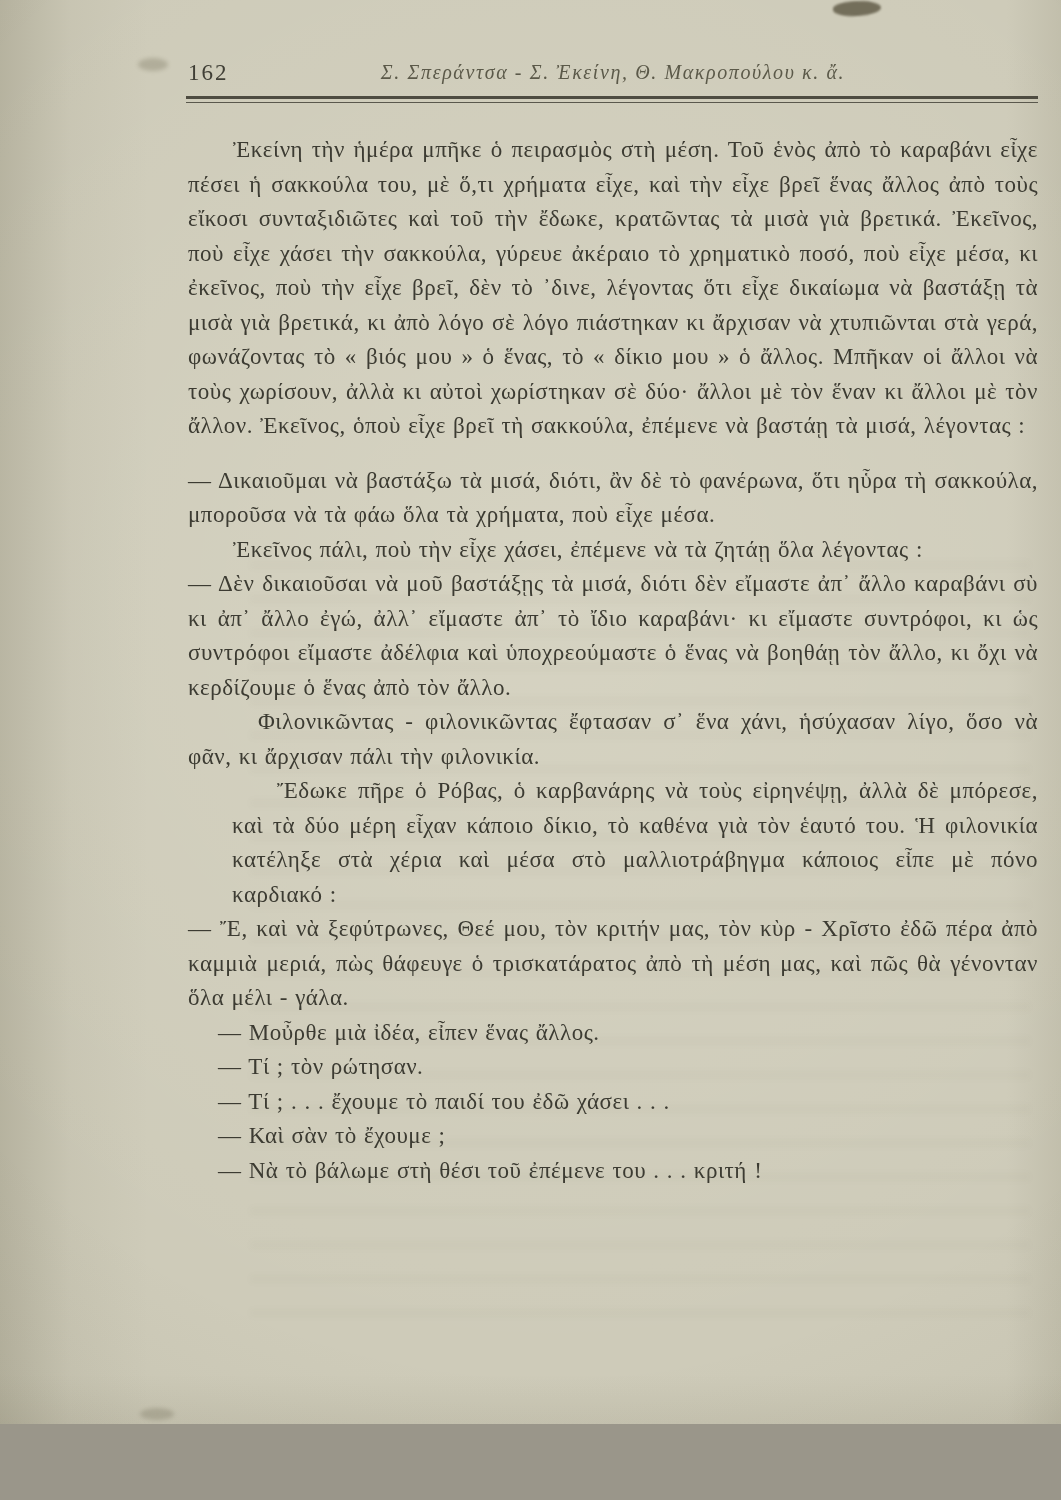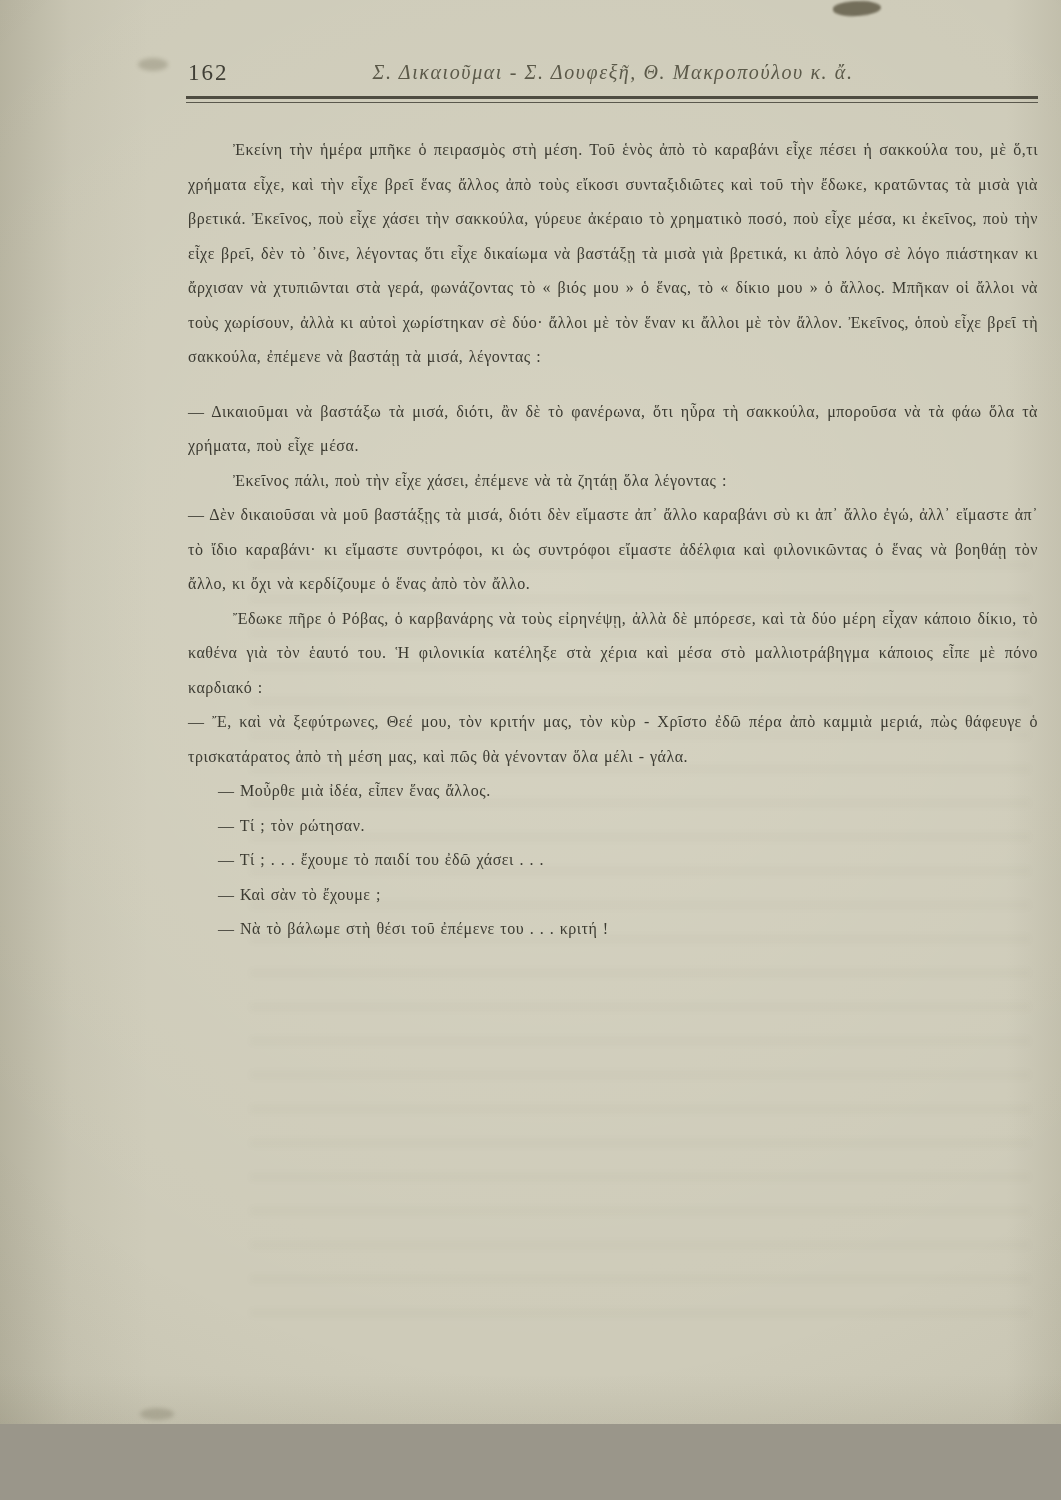--- a/index.html
+++ b/index.html
@@ -57,21 +57,21 @@
     height: 3px;
     border-top: 3px solid #4e4c41;
     border-bottom: 1px solid #5a584d;
   }
 
   .text-body {
     position: absolute;
     top: 133px;
     left: 188px;
     width: 850px;
-    font-size: 16px;
+    font-size: 23px;
     line-height: 34.5px;
     text-align: justify;
     letter-spacing: 0.5px;
     word-spacing: 1px;
   }
   .text-body p { margin: 0; }
 
   
   .smudge-top-right {
     position: absolute;
@@ -127,31 +127,32 @@
 
 <div class="page">
 
   <div class="smudge-top-right"></div>
   <div class="smudge-top-left"></div>
   <div class="smudge-bottom-left"></div>
   <div class="ghost-bleed"></div>
 
   <div class="header">
     <span class="page-number">162</span>
-    <span class="running-title">Σ. Δικαιοῦμαι - Σ. Δουφεξῆ, Θ. Μακροπούλου κ. ἄ.</span>
+    <span class="running-title">Σ. Σπεράντσα - Σ. Ἐκείνη, Θ. Μακροπούλου κ. ἄ.</span>
   </div>
 
   <div class="header-rule"></div>
 
   <div class="text-body">
       <p style="text-indent: 45px;">Ἐκείνη τὴν ἡμέρα μπῆκε ὁ πειρασμὸς στὴ μέση. Τοῦ ἑνὸς ἀπὸ τὸ καραβάνι εἶχε πέσει ἡ σακκούλα του, μὲ ὅ,τι χρήματα εἶχε, καὶ τὴν εἶχε βρεῖ ἕνας ἄλλος ἀπὸ τοὺς εἴκοσι συνταξιδιῶτες καὶ τοῦ τὴν ἔδωκε, κρατῶντας τὰ μισὰ γιὰ βρετικά. Ἐκεῖνος, ποὺ εἶχε χάσει τὴν σακκούλα, γύρευε ἀκέραιο τὸ χρηματικὸ ποσό, ποὺ εἶχε μέσα, κι ἐκεῖνος, ποὺ τὴν εἶχε βρεῖ, δὲν τὸ ᾽δινε, λέγοντας ὅτι εἶχε δικαίωμα νὰ βαστάξῃ τὰ μισὰ γιὰ βρετικά, κι ἀπὸ λόγο σὲ λόγο πιάστηκαν κι ἄρχισαν νὰ χτυπιῶνται στὰ γερά, φωνάζοντας τὸ « βιός μου » ὁ ἕνας, τὸ « δίκιο μου » ὁ ἄλλος. Μπῆκαν οἱ ἄλλοι νὰ τοὺς χωρίσουν, ἀλλὰ κι αὐτοὶ χωρίστηκαν σὲ δύο· ἄλλοι μὲ τὸν ἕναν κι ἄλλοι μὲ τὸν ἄλλον. Ἐκεῖνος, ὁποὺ εἶχε βρεῖ τὴ σακκούλα, ἐπέμενε νὰ βαστάῃ τὰ μισά, λέγοντας :</p>
       <p style="text-indent: 0px; margin-top: 20px;">— Δικαιοῦμαι νὰ βαστάξω τὰ μισά, διότι, ἂν δὲ τὸ φανέρωνα, ὅτι ηὗρα τὴ σακκούλα, μποροῦσα νὰ τὰ φάω ὅλα τὰ χρήματα, ποὺ εἶχε μέσα.</p>
       <p style="text-indent: 45px;">Ἐκεῖνος πάλι, ποὺ τὴν εἶχε χάσει, ἐπέμενε νὰ τὰ ζητάῃ ὅλα λέγοντας :</p>
-      <p style="text-indent: 0px;">— Δὲν δικαιοῦσαι νὰ μοῦ βαστάξῃς τὰ μισά, διότι δὲν εἴμαστε ἀπ᾽ ἄλλο καραβάνι σὺ κι ἀπ᾽ ἄλλο ἐγώ, ἀλλ᾽ εἴμαστε ἀπ᾽ τὸ ἴδιο καραβάνι· κι εἴμαστε συντρόφοι, κι ὡς συντρόφοι εἴμαστε ἀδέλφια καὶ φιλονικῶντας ὁ ἕνας νὰ βοηθάῃ τὸν ἄλλο, κι ὄχι νὰ κερδίζουμε ὁ ἕνας ἀπὸ τὸν ἄλλο.</p>
-      <p style="text-indent: 45px;">Ἔδωκε πῆρε ὁ Ρόβας, ὁ καρβανάρης νὰ τοὺς εἰρηνέψῃ, ἀλλὰ δὲ μπόρεσε, καὶ τὰ δύο μέρη εἶχαν κάποιο δίκιο, τὸ καθένα γιὰ τὸν ἑαυτό του. Ἡ φιλονικία κατέληξε στὰ χέρια καὶ μέσα στὸ μαλλιοτράβηγμα κάποιος εἶπε μὲ πόνο καρδιακό :</p>
+      <p style="text-indent: 0px;">— Δὲν δικαιοῦσαι νὰ μοῦ βαστάξῃς τὰ μισά, διότι δὲν εἴμαστε ἀπ᾽ ἄλλο καραβάνι σὺ κι ἀπ᾽ ἄλλο ἐγώ, ἀλλ᾽ εἴμαστε ἀπ᾽ τὸ ἴδιο καραβάνι· κι εἴμαστε συντρόφοι, κι ὡς συντρόφοι εἴμαστε ἀδέλφια καὶ ὑποχρεούμαστε ὁ ἕνας νὰ βοηθάῃ τὸν ἄλλο, κι ὄχι νὰ κερδίζουμε ὁ ἕνας ἀπὸ τὸν ἄλλο.</p>
+      <p style="text-indent: 70px;">Φιλονικῶντας - φιλονικῶντας ἔφτασαν σ᾽ ἕνα χάνι, ἡσύχασαν λίγο, ὅσο νὰ φᾶν, κι ἄρχισαν πάλι τὴν φιλονικία.</p>
+      <p style="text-indent: 45px; margin-left: 44px;">Ἔδωκε πῆρε ὁ Ρόβας, ὁ καρβανάρης νὰ τοὺς εἰρηνέψῃ, ἀλλὰ δὲ μπόρεσε, καὶ τὰ δύο μέρη εἶχαν κάποιο δίκιο, τὸ καθένα γιὰ τὸν ἑαυτό του. Ἡ φιλονικία κατέληξε στὰ χέρια καὶ μέσα στὸ μαλλιοτράβηγμα κάποιος εἶπε μὲ πόνο καρδιακό :</p>
       <p style="text-indent: 0px;">— Ἔ, καὶ νὰ ξεφύτρωνες, Θεέ μου, τὸν κριτήν μας, τὸν κὺρ - Χρῖστο ἐδῶ πέρα ἀπὸ καμμιὰ μεριά, πὼς θάφευγε ὁ τρισκατάρατος ἀπὸ τὴ μέση μας, καὶ πῶς θὰ γένονταν ὅλα μέλι - γάλα.</p>
       <p style="text-indent: 30px;">— Μοὖρθε μιὰ ἰδέα, εἶπεν ἕνας ἄλλος.</p>
       <p style="text-indent: 30px;">— Τί ; τὸν ρώτησαν.</p>
       <p style="text-indent: 30px;">— Τί ; . . . ἔχουμε τὸ παιδί του ἐδῶ χάσει . . .</p>
       <p style="text-indent: 30px;">— Καὶ σὰν τὸ ἔχουμε ;</p>
       <p style="text-indent: 30px;">— Νὰ τὸ βάλωμε στὴ θέσι τοῦ ἐπέμενε του . . . κριτή !</p>
     </div>
 
 </div>
 

